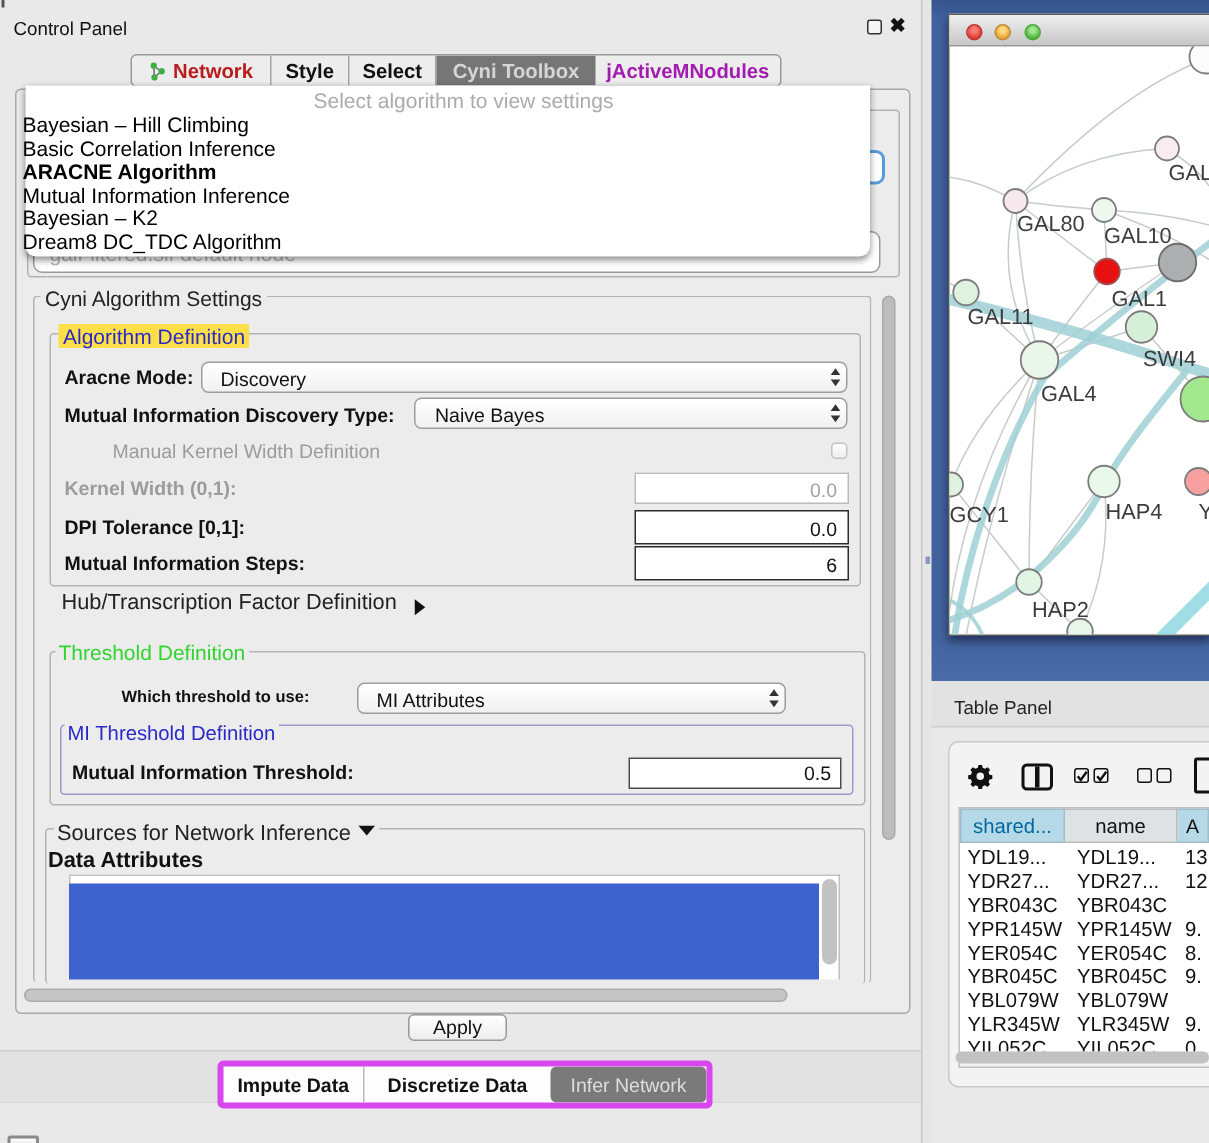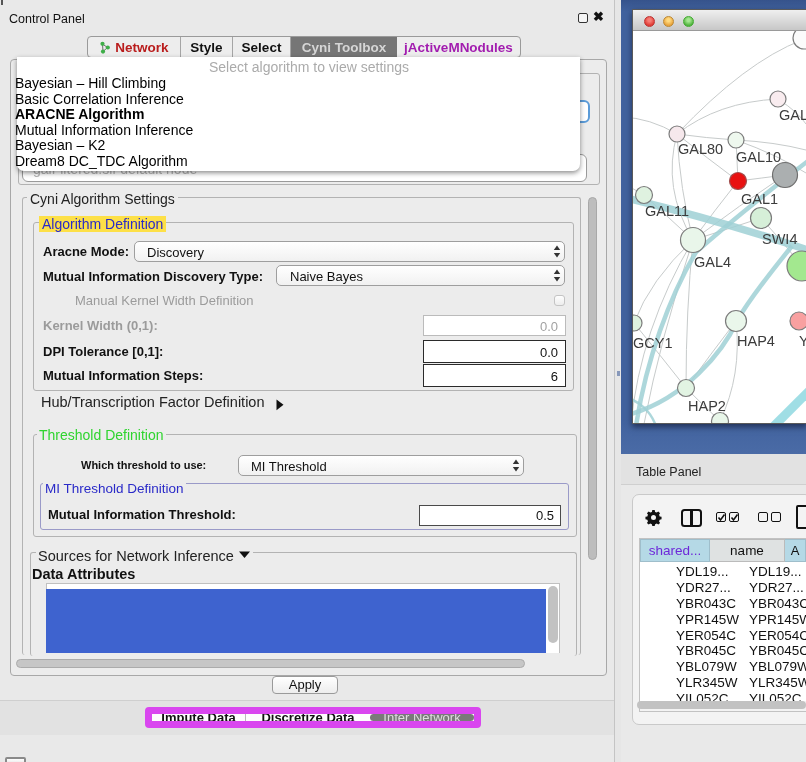--- a/index.html
+++ b/index.html
@@ -1,19 +1,19 @@
 <!DOCTYPE html>
 <html><head>
 <meta charset="utf-8">
 <style>
 * { margin:0; padding:0; box-sizing:border-box; }
 html,body { width:806px; height:762px; overflow:hidden; font-family:"Liberation Sans",sans-serif; background:#e9e9e9; }
 #root { position:relative; width:806px; height:762px; overflow:hidden; }
 .abs { position:absolute; }
-.tr { position:relative; height:15.9px;margin-left:31px; }
+.tr { position:relative; height:15.9px; }
 .tr:first-child { margin-top:2px; }
 .c1 { position:absolute; left:5px; }
 .c2 { position:absolute; left:78px; }
 .c3 { position:absolute; left:150px; }
 </style>
 </head>
 <body>
 <div id="root">
 
 <div class="abs" style="left:0;top:0;width:614px;height:735px;background:#e9e9e9;border-bottom:1px solid #bdbdbd;"></div>
@@ -97,21 +97,21 @@
 <div class="abs" style="left:41px;top:394px;font-size:14.5px;color:#222;">Hub/Transcription Factor Definition</div>
 <svg class="abs" style="left:276px;top:399px;" width="8" height="12">
       <path d="M0.5 0.5 L7.5 5.8 L0.5 11.2 Z" fill="#111"></path>
     </svg>
 
 <div class="abs" style="left:33px;top:434px;width:544px;height:103px;border:1px solid #b3b3b3;border-radius:3px;"></div>
 <div class="abs" style="left:37px;top:427px;background:#ececec;padding:0 2px;font-size:14px;color:#2fd42f;">Threshold Definition</div>
 
 <div class="abs" style="left:81px;top:459px;font-size:11px;font-weight:bold;color:#111;">Which threshold to use:</div>
 <div class="abs combo" style="left:238px;top:455px;width:286px;height:21px;background:linear-gradient(#ffffff,#f1f1f1);border:1px solid #9e9e9e;border-radius:5px;"></div>
-<div class="abs" style="left:251px;top:459px;font-size:13px;color:#111;">MI Threshold</div>
+<div class="abs" style="left:251px;top:459px;font-size:13px;color:#111;">MI Attributes</div>
 <svg class="abs" style="left:512px;top:459px;" width="8" height="14">
       <path d="M4 0.5 L7.2 5 L0.8 5 Z" fill="#333"></path>
       <path d="M4 12.5 L7.2 8 L0.8 8 Z" fill="#333"></path>
     </svg>
 
 <div class="abs" style="left:40px;top:483px;width:529px;height:47px;border:1px solid #9a9ac8;border-radius:3px;"></div>
 <div class="abs" style="left:43px;top:481px;background:#ececec;padding:0 2px;font-size:13.5px;color:#2a2ac8;">MI Threshold Definition</div>
 
 <div class="abs" style="left:48px;top:507px;font-size:13px;font-weight:bold;color:#111;">Mutual Information Threshold:</div>
 <div class="abs" style="left:419px;top:505px;width:142px;height:21px;background:#fff;border:1.5px solid #4a4a4a;"></div>
@@ -128,21 +128,21 @@
 <div class="abs" style="left:46px;top:589px;width:500px;height:64px;background:#3e63cf;"></div>
 <div class="abs" style="left:548px;top:586px;width:10px;height:57px;background:#c2c2c2;border-radius:5px;"></div>
 
 <div class="abs" style="left:14px;top:657px;width:588px;height:13px;background:#ececec;"></div>
 <div class="abs" style="left:16px;top:659px;width:509px;height:9px;background:#c6c6c6;border:1px solid #ababab;border-radius:5px;"></div>
 
 <div class="abs" style="left:272px;top:676px;width:66px;height:18px;background:linear-gradient(#ffffff,#ededed);border:1px solid #9a9a9a;border-radius:4px;text-align:center;font-size:13px;color:#111;line-height:16px;">Apply</div>
 
 <div class="abs" style="left:0;top:700px;width:614px;height:35px;background:#e2e2e2;border-top:1px solid #cfcfcf;"></div>
 
-<div class="abs" style="left:145px;top:707px;height:21px;display:flex;border:7px solid #d946ef;border-radius:4px;overflow:hidden;background:#fdfdfd;font-size:13px;font-weight:bold;">
+<div class="abs" style="left:145px;top:707px;height:32px;display:flex;border:4px solid #d946ef;border-radius:4px;overflow:hidden;background:#fdfdfd;font-size:13px;font-weight:bold;">
   <div style="width:94px;display:flex;align-items:center;justify-content:center;border-right:1px solid #b9b9b9;color:#111;">Impute Data</div>
   <div style="width:124px;display:flex;align-items:center;justify-content:center;color:#111;">Discretize Data</div>
   <div style="width:104px;display:flex;align-items:center;justify-content:center;background:#7a7a7a;color:#dedede;font-weight:normal;border-radius:4px;">Infer Network</div>
 </div>
 
 <div class="abs" style="left:5px;top:757px;width:21px;height:10px;border:2px solid #8a8a8a;border-radius:2px;background:linear-gradient(#fff,#ddd);"></div>
 
 <div class="abs" style="left:614px;top:0;width:7px;height:762px;background:#e6e6e6;border-left:1px solid #c4c4c4;"></div>
 <div class="abs" style="left:617px;top:371px;width:3px;height:5px;background:#8899bb;"></div>
 
@@ -237,21 +237,21 @@
       <path d="M1.5 4.5 L3.5 7 L7.5 1.5" fill="none" stroke="#111" stroke-width="1.6"></path>
     </svg>
 <div class="abs" style="left:729px;top:512px;width:10px;height:10px;border:1.5px solid #111;border-radius:2px;"></div>
     <svg class="abs" style="left:730px;top:513px;" width="9" height="9">
       <path d="M1.5 4.5 L3.5 7 L7.5 1.5" fill="none" stroke="#111" stroke-width="1.6"></path>
     </svg>
 <div class="abs" style="left:758px;top:512px;width:10px;height:10px;border:1.5px solid #111;border-radius:2px;"></div>
 <div class="abs" style="left:771px;top:512px;width:10px;height:10px;border:1.5px solid #111;border-radius:2px;"></div>
 <div class="abs" style="left:796px;top:505px;width:12px;height:24px;border:2.5px solid #111;border-radius:2px;background:#f3f3f3;"></div>
 
-<div class="abs" style="left:640px;top:539px;width:70px;height:23px;background:#b5d9e6;border:1px solid #9fbecb;font-size:13.5px;color:#6d28d9;text-align:center;line-height:22px;">shared...</div>
+<div class="abs" style="left:640px;top:539px;width:70px;height:23px;background:#b5d9e6;border:1px solid #9fbecb;font-size:13.5px;color:#0369a1;text-align:center;line-height:22px;">shared...</div>
 <div class="abs" style="left:710px;top:539px;width:75px;height:23px;background:#dfe2e2;border:1px solid #bbb;border-left:none;font-size:13.5px;color:#111;text-align:center;line-height:22px;">name</div>
 <div class="abs" style="left:785px;top:539px;width:21px;height:23px;background:#b5d9e6;border:1px solid #9fbecb;border-left:none;font-size:13px;color:#111;text-align:center;line-height:22px;">A</div>
 
 <div class="abs" style="left:639px;top:538px;width:168px;height:174px;border:1px solid #c2c2c2;border-right:none;"></div>
 
 <div class="abs" style="left:640px;top:562px;width:166px;height:139px;background:#fff;overflow:hidden;font-size:13.5px;color:#111;">
   <div class="tr">
         <span class="c1">YDL19...</span>
         <span class="c2">YDL19...</span>
         <span class="c3">13</span>

